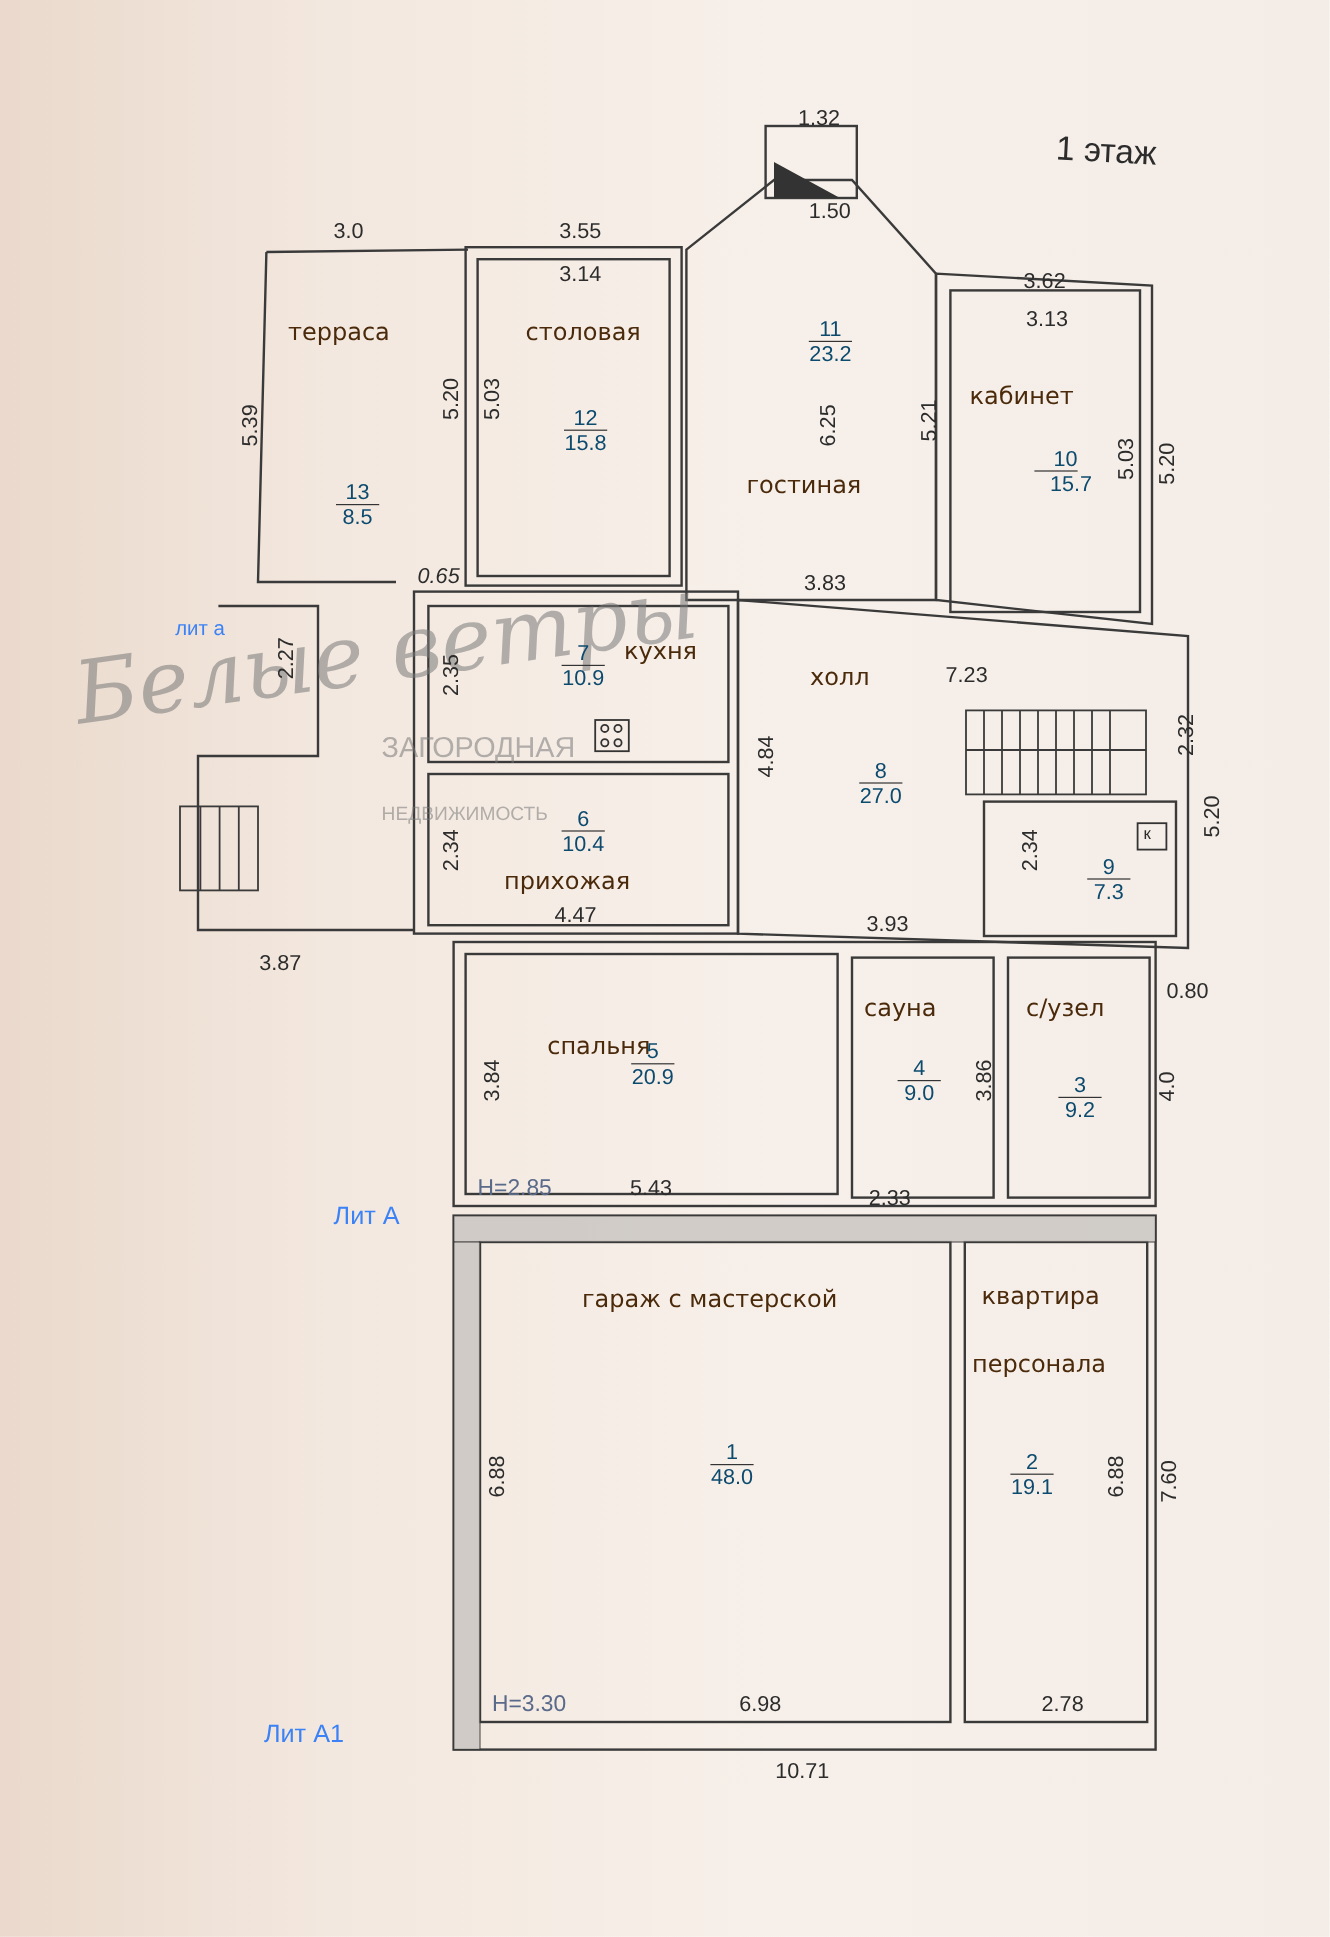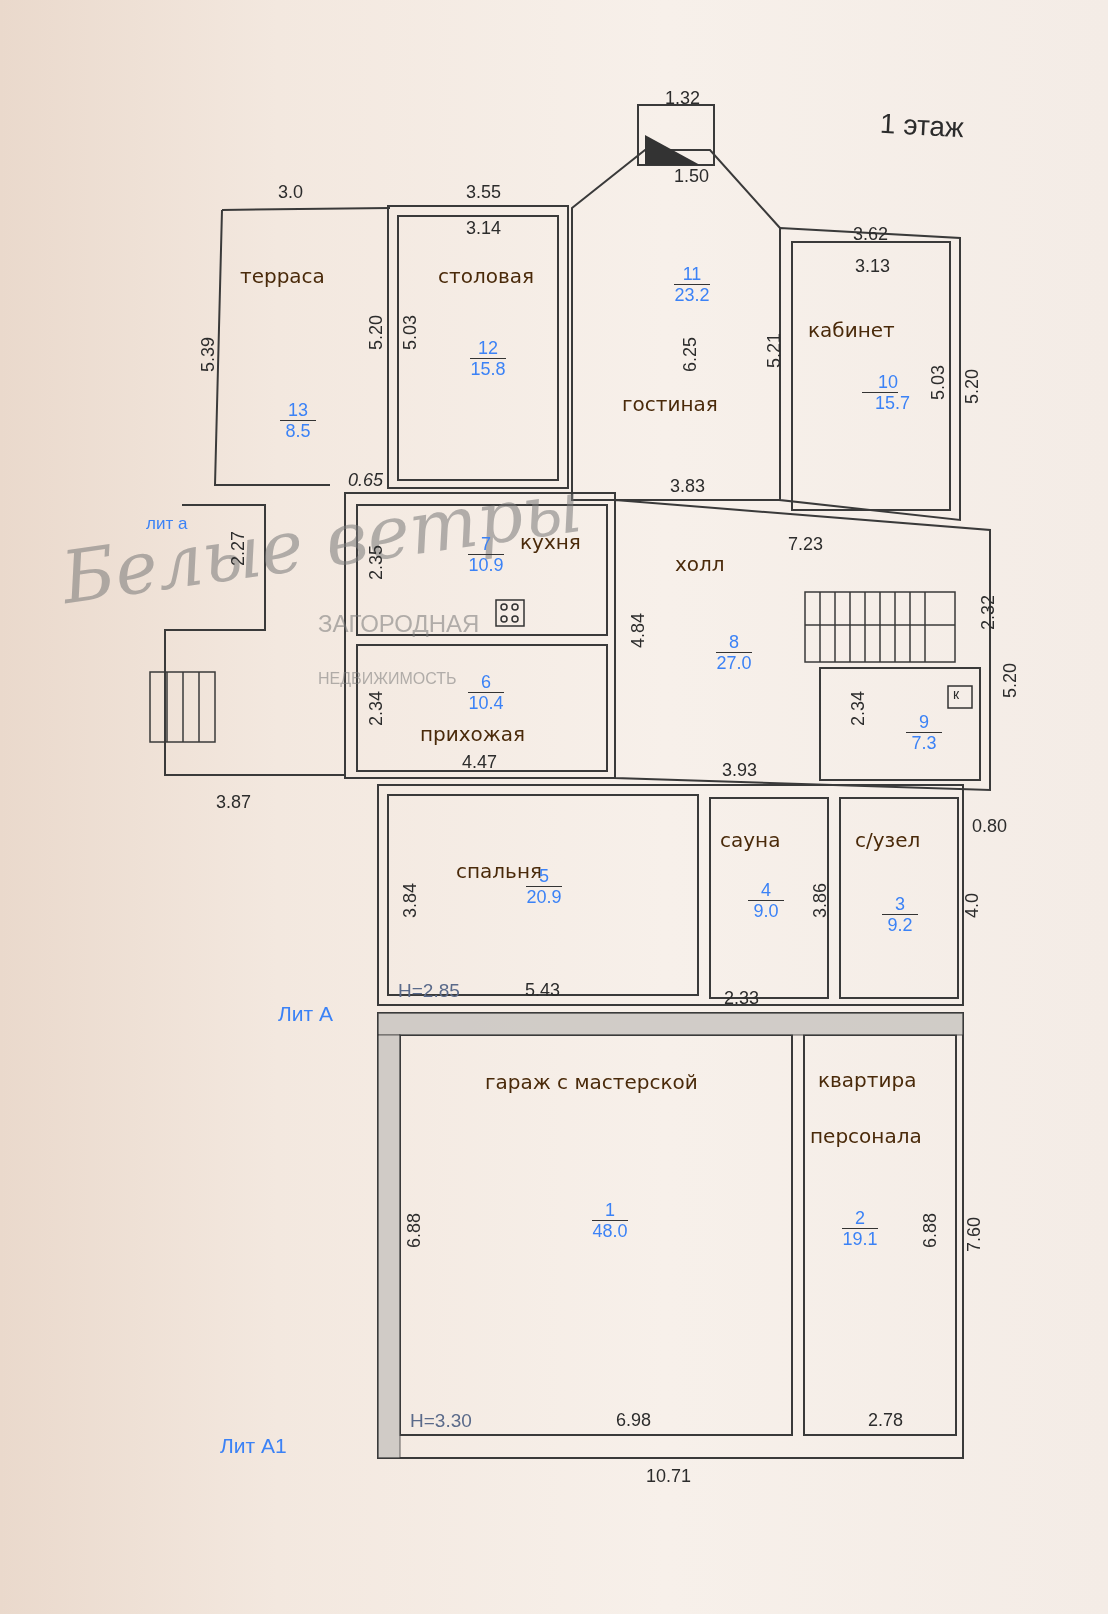--- a/index.html
+++ b/index.html
@@ -1,21 +1,21 @@
 <!DOCTYPE html>
 <html><head>
 <meta charset="utf-8">
 <style>
   html,body{margin:0;padding:0;}
   body{width:1108px;height:1614px;background:linear-gradient(90deg,#ead9cc 0%,#f3e8df 25%,#f7f0ea 60%,#f4ece6 100%);position:relative;overflow:hidden;font-family:"Liberation Sans",sans-serif;}
   svg{position:absolute;left:0;top:0;}
   .lbl{position:absolute;color:#4a2a0a;font-family:"DejaVu Sans",sans-serif;font-size:20px;white-space:nowrap;}
   .dim{position:absolute;color:#2c2c2c;font-size:18px;white-space:nowrap;}
   .vdim{position:absolute;color:#2c2c2c;font-size:18px;white-space:nowrap;transform:rotate(-90deg);transform-origin:left top;}
-  .area{position:absolute;text-align:center;color:#3b82f6;font-size:18px;line-height:20px;width:60px;}
+  .area{position:absolute;text-align:center;color:#0c4a6e;font-size:18px;line-height:20px;width:60px;}
   .area .n{display:block;border-bottom:1.5px solid #333;margin:0 12px;}
   .lit{position:absolute;color:#3b82f6;font-size:21px;}
   .hval{position:absolute;color:#5a6a8a;font-size:19px;}
   .title{position:absolute;font-size:28px;color:#2c2c2c;transform:rotate(3deg);}
   .wm{position:absolute;color:rgba(120,120,120,0.55);}
 </style>
 </head>
 <body>
 
 <svg width="1108" height="1614" viewBox="0 0 1108 1614">
@@ -121,21 +121,21 @@
 
 <div class="dim" style="left:278px;top:182px;">3.0</div>
 <div class="dim" style="left:466px;top:182px;">3.55</div>
 <div class="dim" style="left:466px;top:218px;">3.14</div>
 <div class="dim" style="left:665px;top:88px;">1.32</div>
 <div class="dim" style="left:674px;top:166px;">1.50</div>
 <div class="dim" style="left:853px;top:224px;">3.62</div>
 <div class="dim" style="left:855px;top:256px;">3.13</div>
 <div class="dim" style="left:348px;top:470px;font-style:italic;">0.65</div>
 <div class="dim" style="left:670px;top:476px;">3.83</div>
-<div class="dim" style="left:788px;top:534px;">7.23</div>
+<div class="dim" style="left:788px;top:552px;">7.23</div>
 <div class="dim" style="left:462px;top:752px;">4.47</div>
 <div class="dim" style="left:216px;top:792px;">3.87</div>
 <div class="dim" style="left:722px;top:760px;">3.93</div>
 <div class="dim" style="left:972px;top:816px;">0.80</div>
 <div class="dim" style="left:525px;top:980px;">5.43</div>
 <div class="dim" style="left:724px;top:988px;">2.33</div>
 <div class="dim" style="left:616px;top:1410px;">6.98</div>
 <div class="dim" style="left:868px;top:1410px;">2.78</div>
 <div class="dim" style="left:646px;top:1466px;">10.71</div>
 

